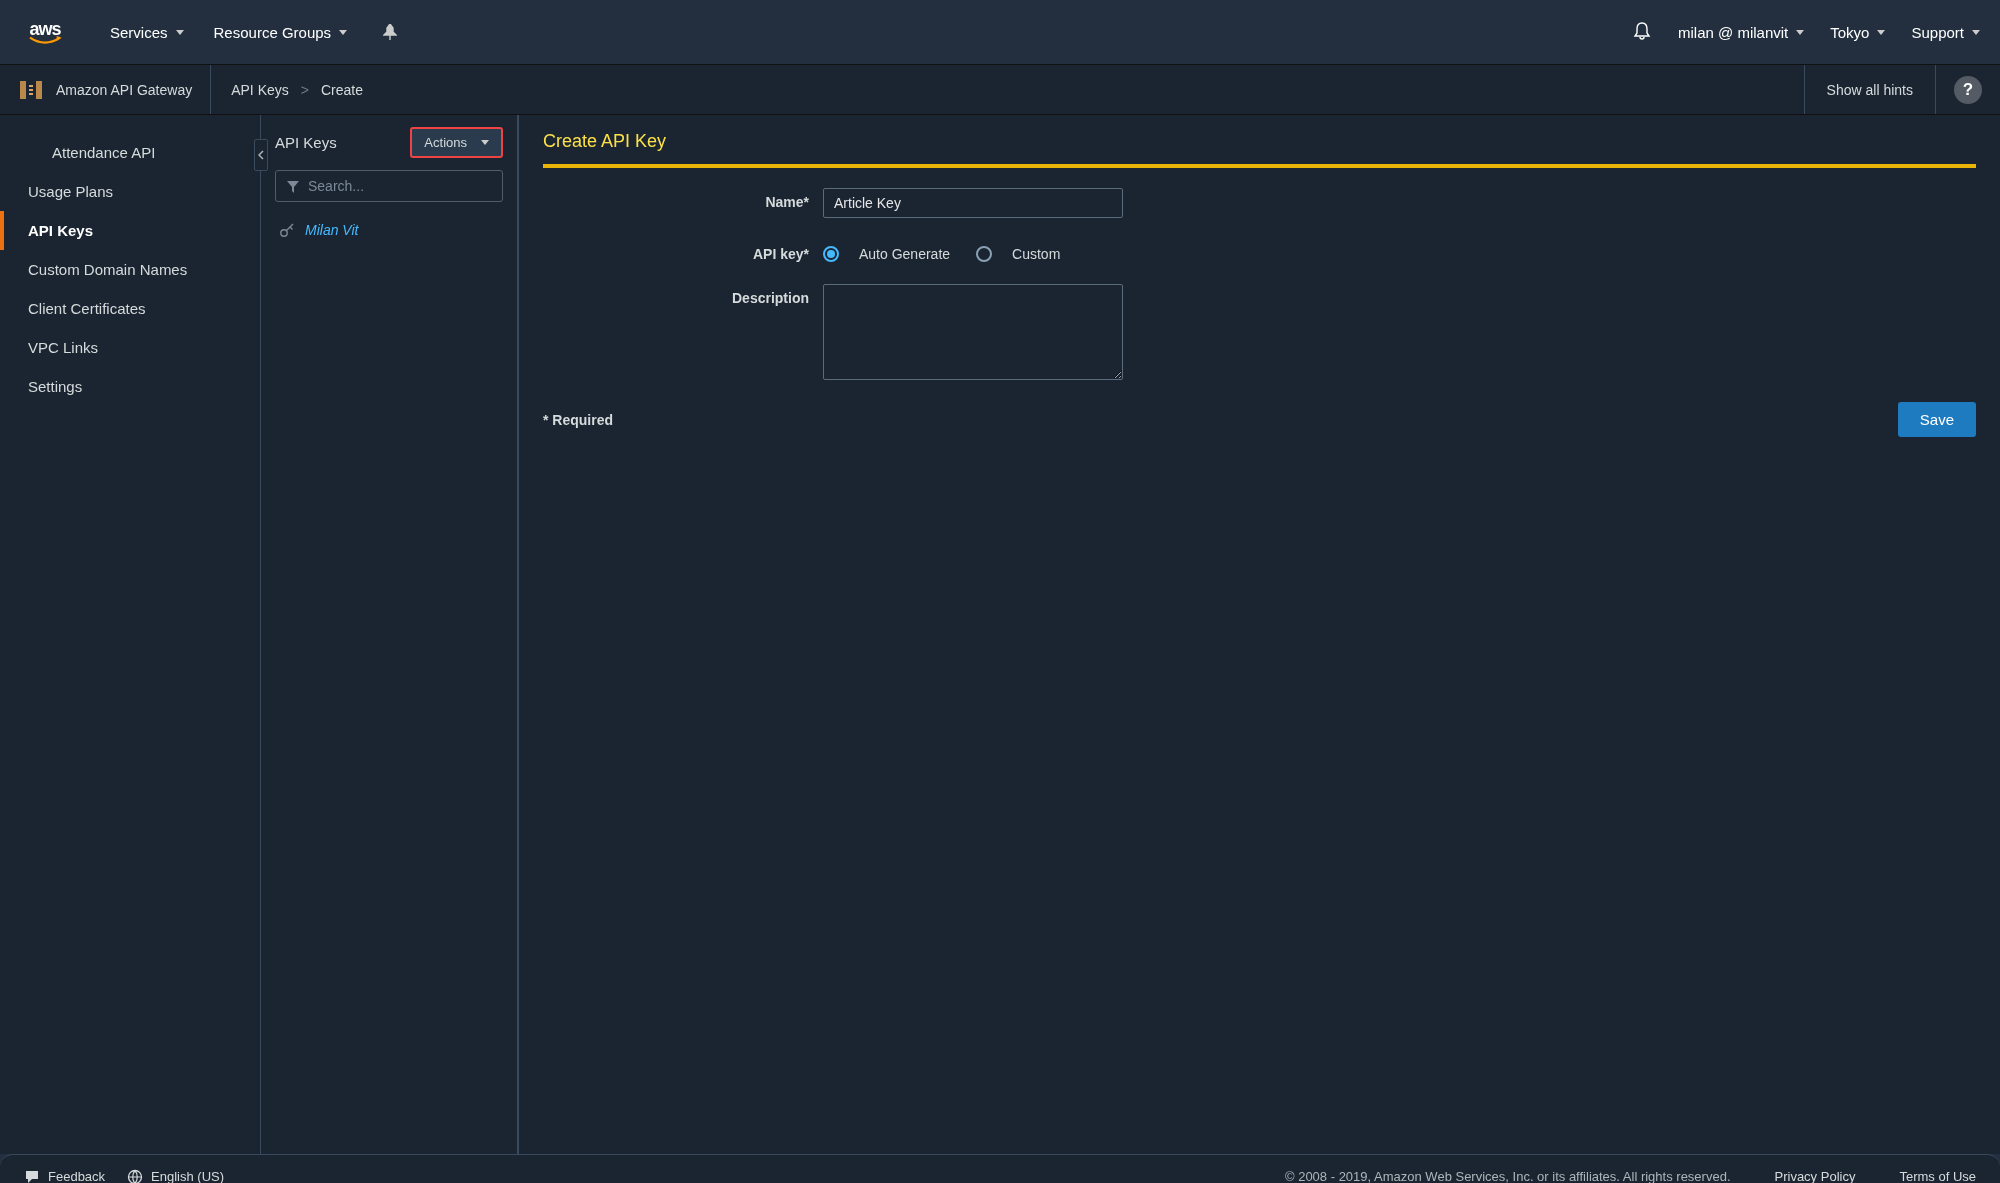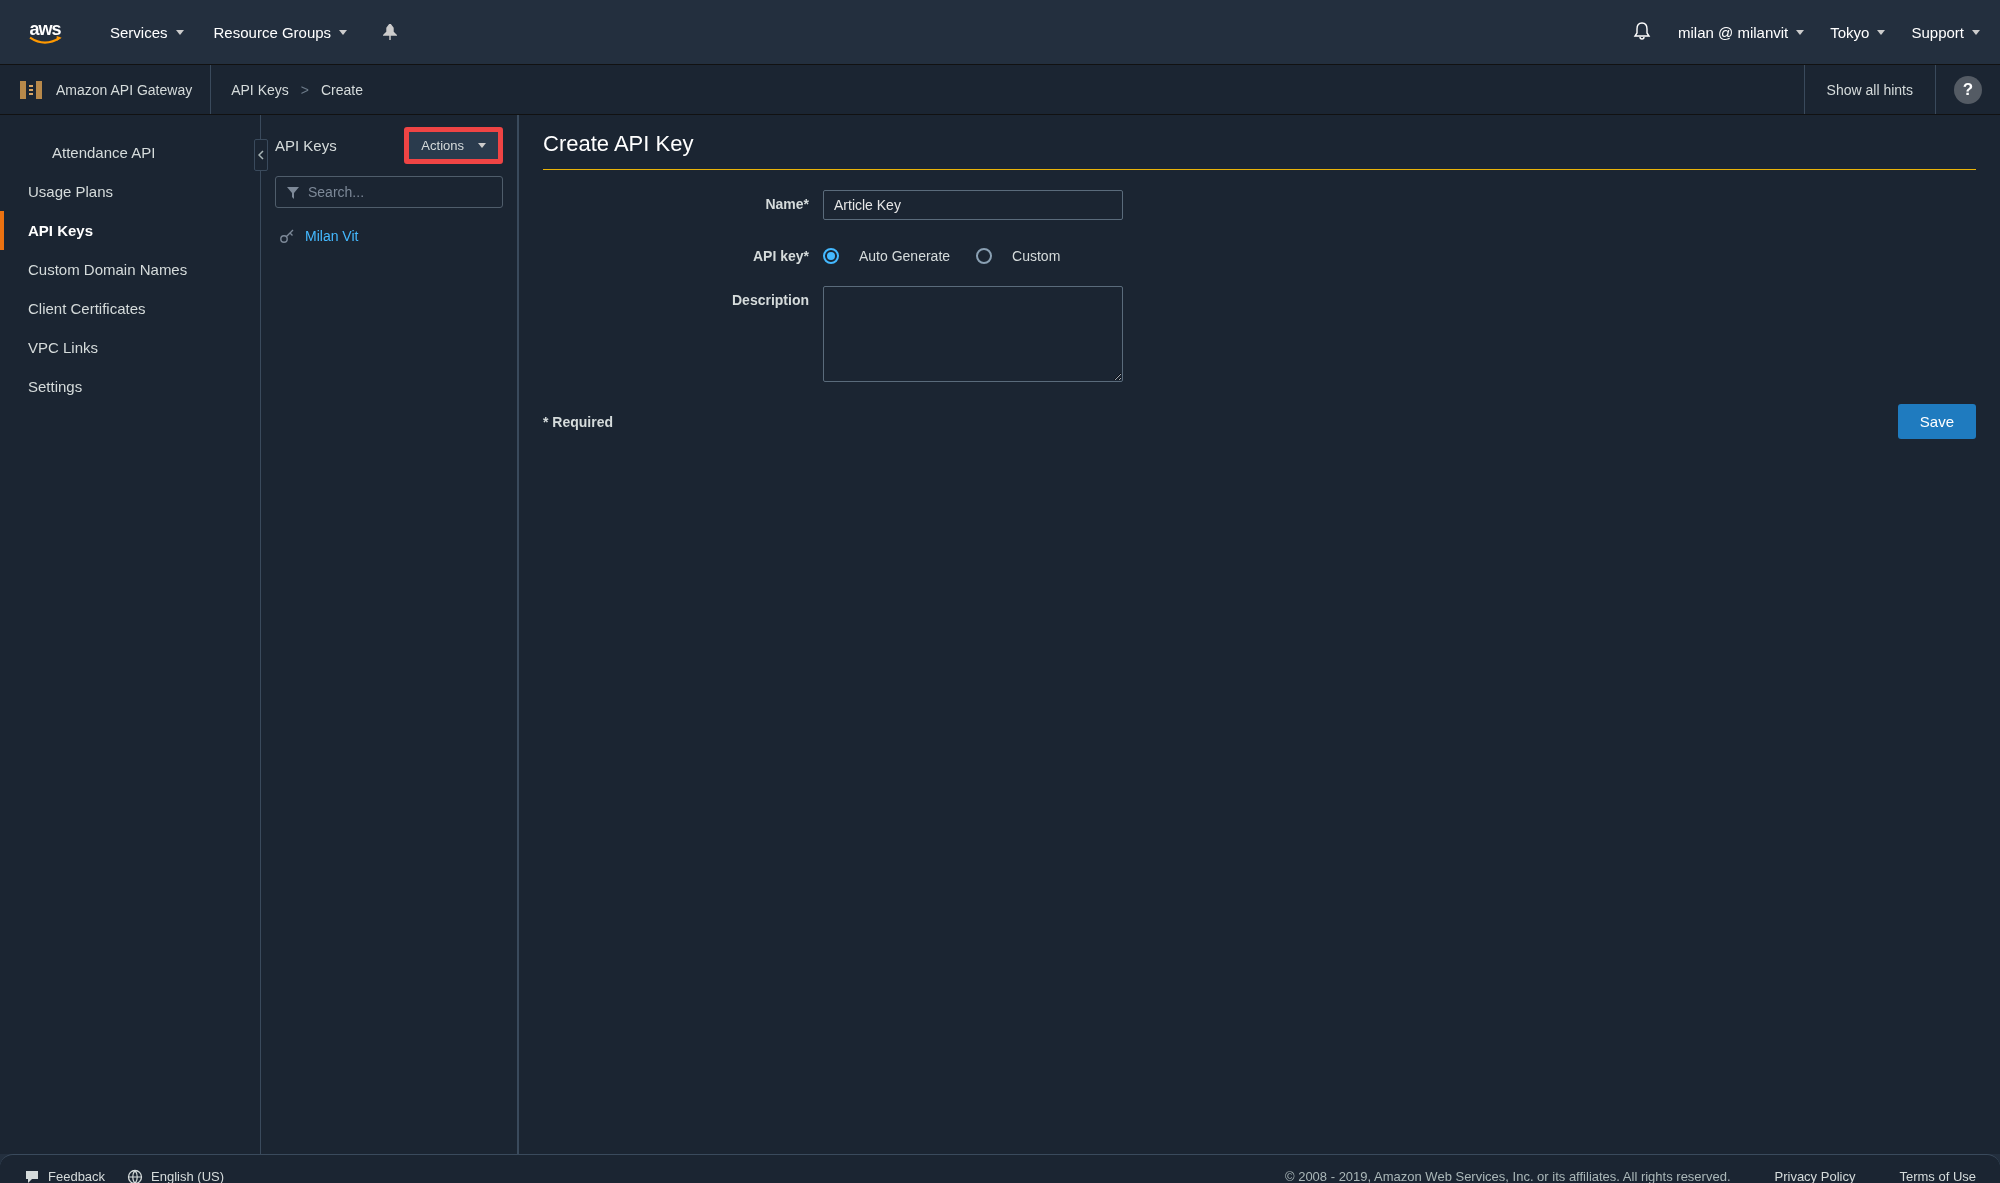--- a/index.html
+++ b/index.html
@@ -134,21 +134,21 @@
   padding: 12px 14px;
   position: relative;
 }
 .panel-keys-header {
   display: flex; justify-content: space-between; align-items: center;
   margin-bottom: 12px;
 }
 .panel-title { font-size: 15px; color: #d5dbdb; }
 .actions-btn {
   background: #2a3b4d;
-  border: 5px solid #ef4444;
+  border: 2px solid #ef4444;
   color: #d5dbdb;
   padding: 6px 12px;
   border-radius: 3px;
   font-size: 13px;
   display: flex; align-items: center; gap: 6px;
   cursor: pointer;
 }
 .search-wrap {
   display: flex; align-items: flex-end;
   background: #1b2532;
@@ -157,37 +157,37 @@
   padding: 7px 10px;
   margin-bottom: 14px;
 }
 .search-wrap input {
   background: transparent; border: none; outline: none;
   color: #d5dbdb; font-size: 14px; margin-left: 8px; flex: 1;
 }
 .search-wrap input::placeholder { color: #7d8998; }
 .key-item {
   display: flex; align-items: flex-start; gap: 10px;
-  color: #44b9ff; padding: 6px 4px; cursor: pointer; font-size: 14px;
+  color: #44b9ff; padding: 6px 4px; cursor: pointer; font-size: 14px; font-style: italic;
 }
 .key-icon-svg { color: #7d8998; }
 
 
 .content {
   flex: 1;
   padding: 16px 24px;
   background: #1b2532;
   border-left: 1px solid #3a4a5c;
 }
 .content-title {
-  font-size: 22px;
-  color: #ffffff;
+  font-size: 18px;
+  color: #fde047;
   font-weight: 300;
   padding-bottom: 12px;
-  border-bottom: 1px solid #eab308;
+  border-bottom: 4px solid #eab308;
   margin-bottom: 20px;
 }
 .form-row {
   display: flex;
   margin-bottom: 22px;
   align-items: flex-start;
 }
 .form-label {
   width: 280px;
   text-align: right;

